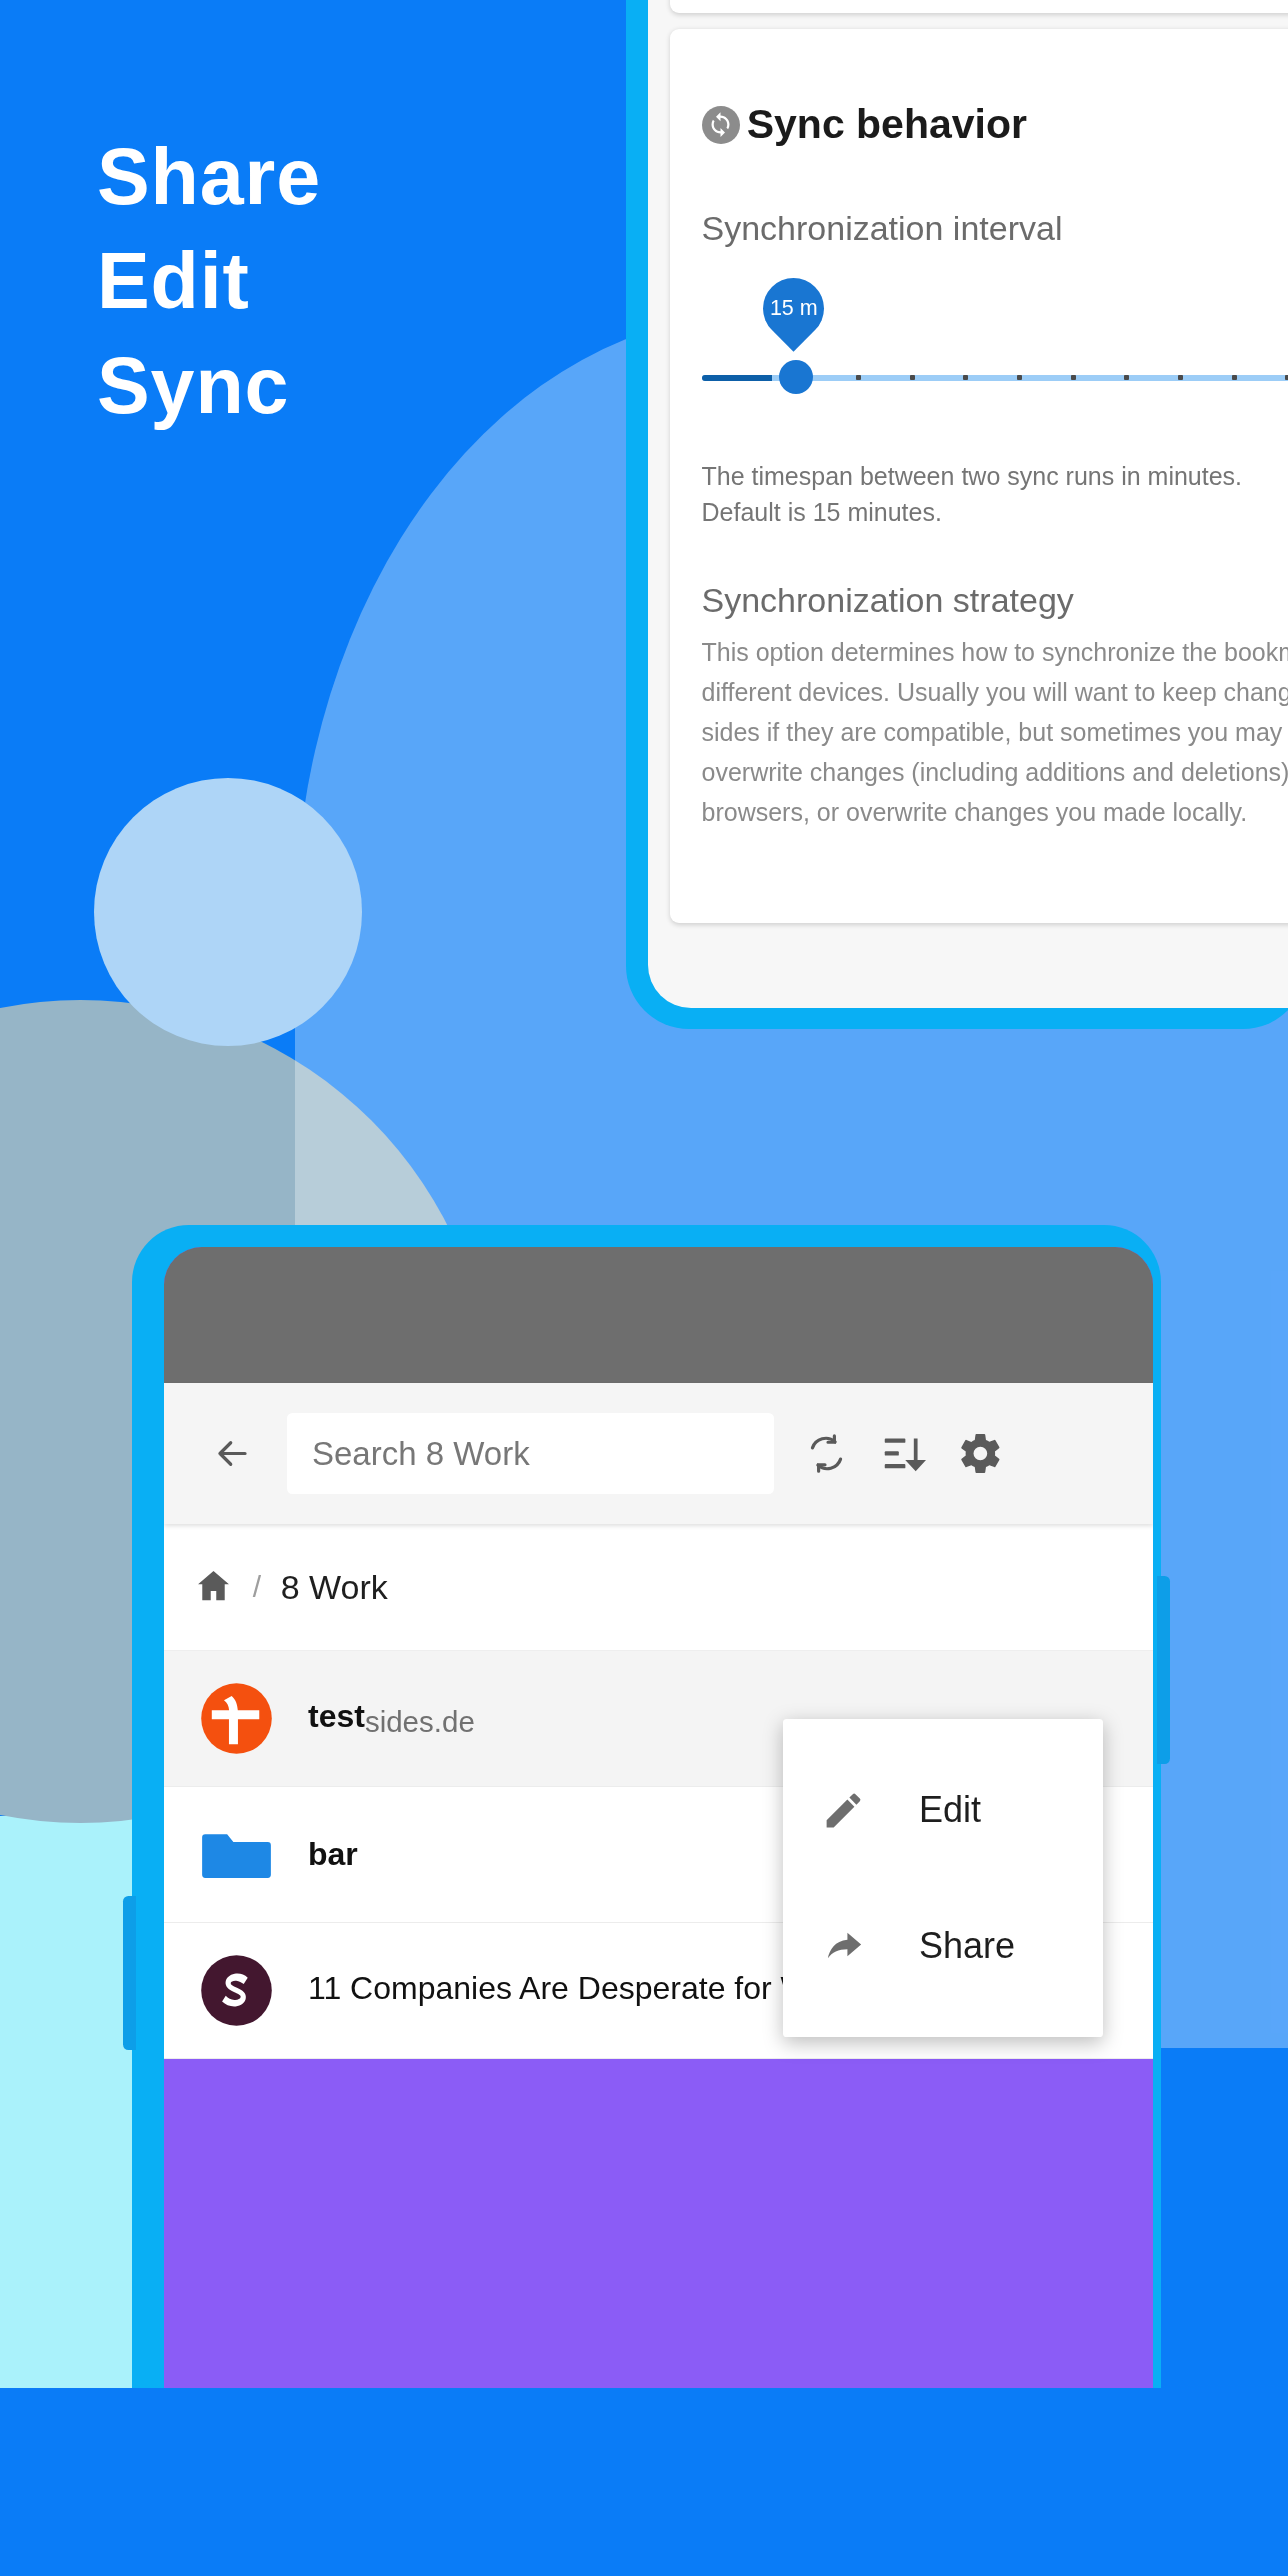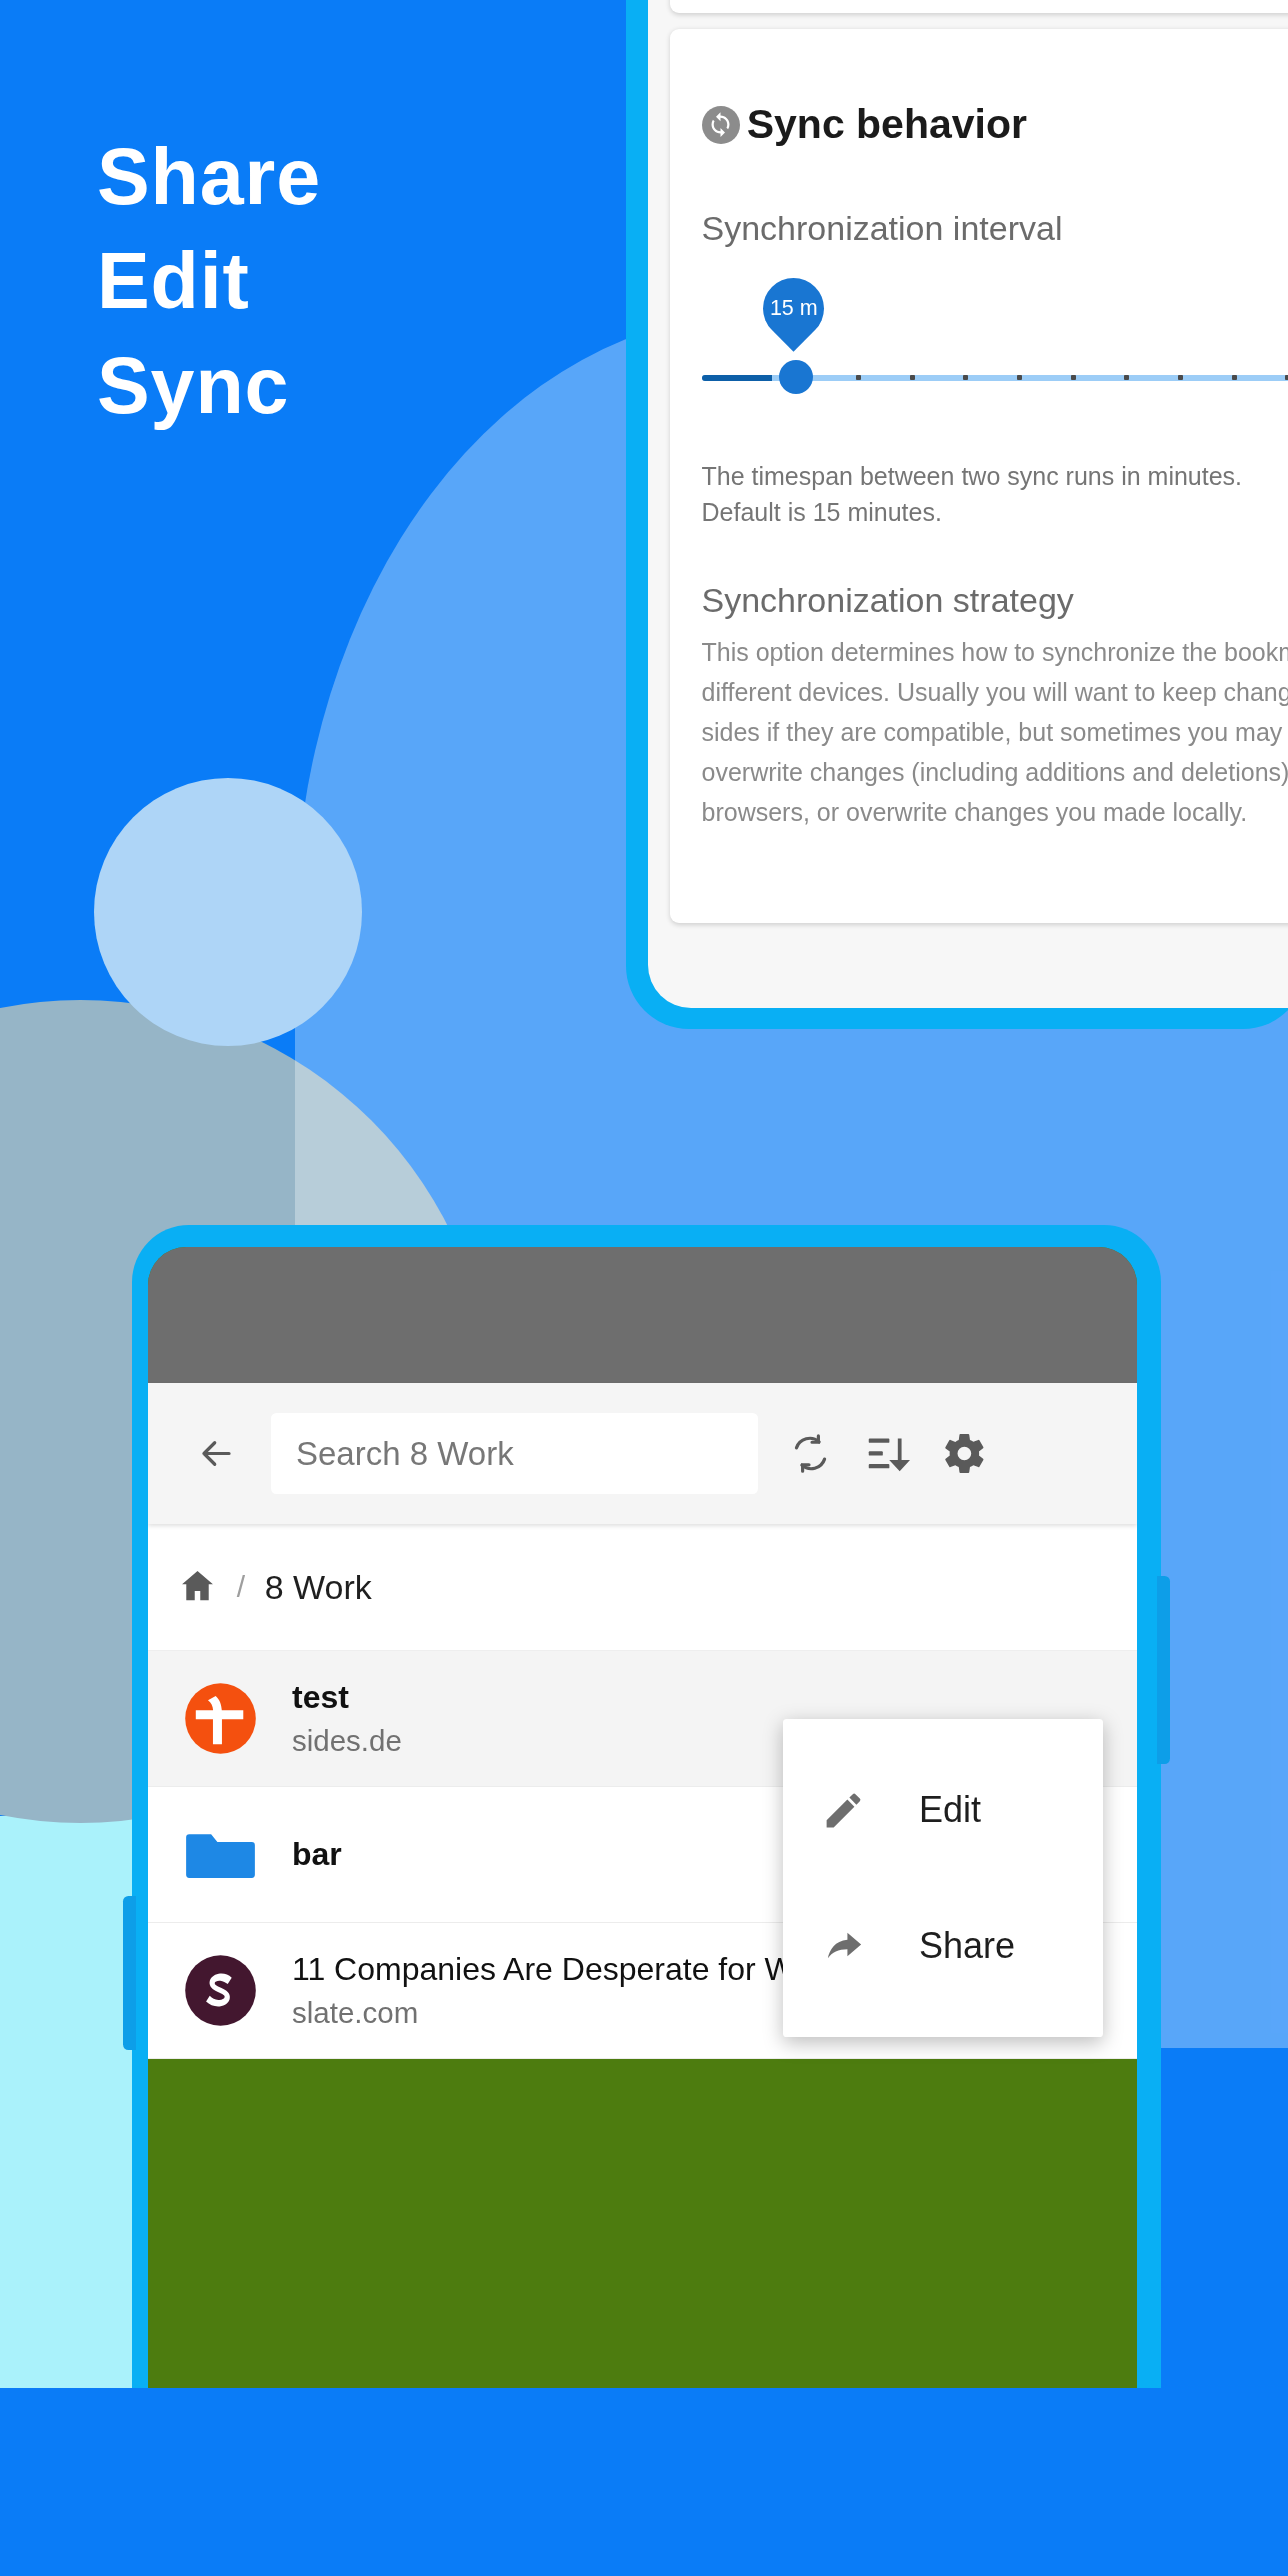--- a/index.html
+++ b/index.html
@@ -154,23 +154,23 @@
     background: #0d9ee8;
     border-radius: 5.4px 0 0 5.4px;
   }
   .phone-nub-right {
     position: absolute; left: 1157px; top: 1576px;
     width: 12.5px; height: 188px;
     background: #0d9ee8;
     border-radius: 0 5.4px 5.4px 0;
   }
   .phone-screen {
-    position: absolute; left: 148px; top: 1247px;
+    position: absolute; left: 164px; top: 1247px;
     width: 989px; height: 1329px;
-    background: #4d7c0f;
+    background: #8b5cf6;
     border-radius: 38px 38px 0 0;
     overflow: hidden;
   }
   .status-bar {
     height: 136px; background: #6e6e6e;
   }
   .app-bar {
     height: 141px; background: #f5f5f5;
     display: flex; align-items: center; padding: 0 30px;
     box-shadow: 0 1.8px 4.5px rgba(0,0,0,0.13);
@@ -203,21 +203,21 @@
     padding: 0 30px; background: #fff;
     border-bottom: 0.9px solid #ececec;
     position: relative;
   }
   .list-row.selected { background: #f4f4f4; }
   .fav {
     width: 84px; height: 84px; flex: 0 0 84px;
     display: flex; align-items: center; justify-content: center;
     margin-right: 30px;
   }
-  .row-texts { display: flex; flex-direction: column; justify-content: center; overflow: hidden; }
+  .row-texts { display: flex; flex-direction: row; justify-content: center; overflow: hidden; }
   .row-title { font-size: 32px; color: #111; font-weight: 700; white-space: nowrap; }
   .row-title.regular { font-weight: 400; }
   .row-sub { font-size: 29.5px; color: #717171; margin-top: 7.2px; white-space: nowrap; }
 
   
   .ctx-menu {
     position: absolute; left: 783px; top: 1719px;
     width: 320px; background: #ffffff;
     border-radius: 3.6px;
     box-shadow: 0 5.4px 19.7px rgba(0,0,0,0.26);

